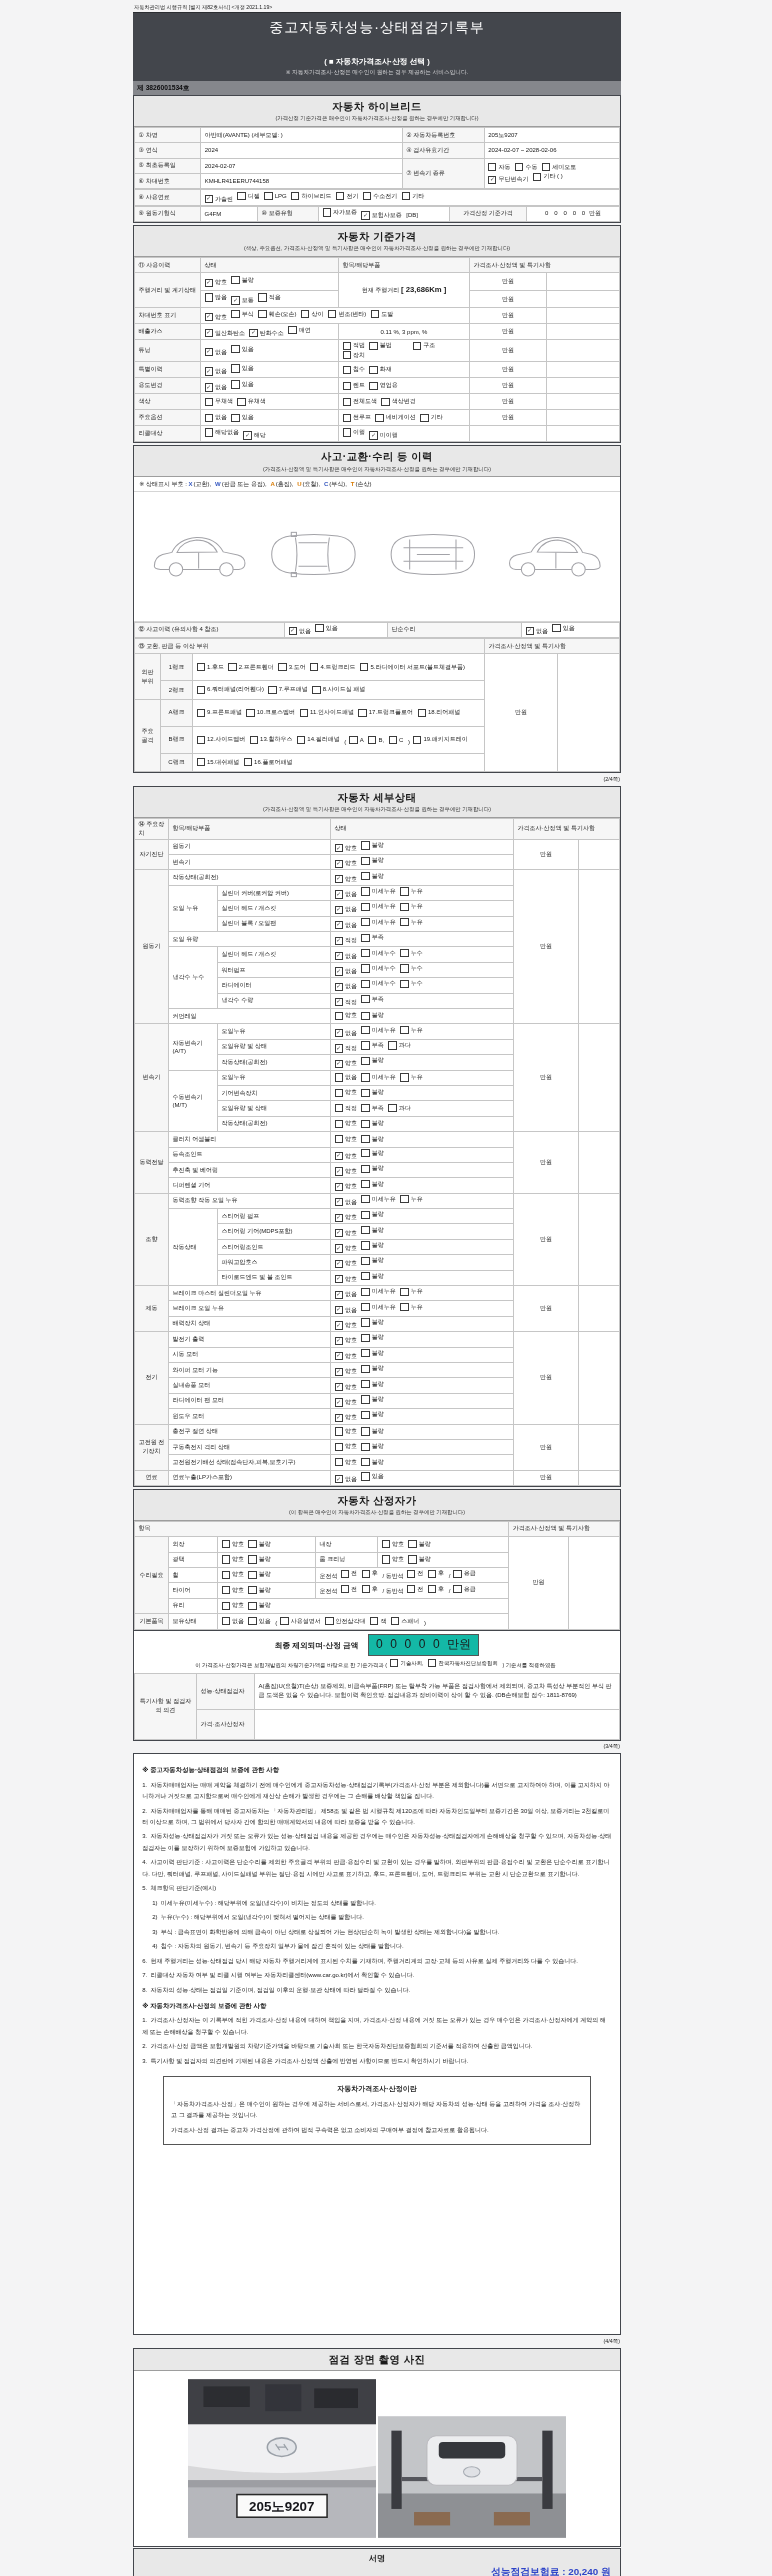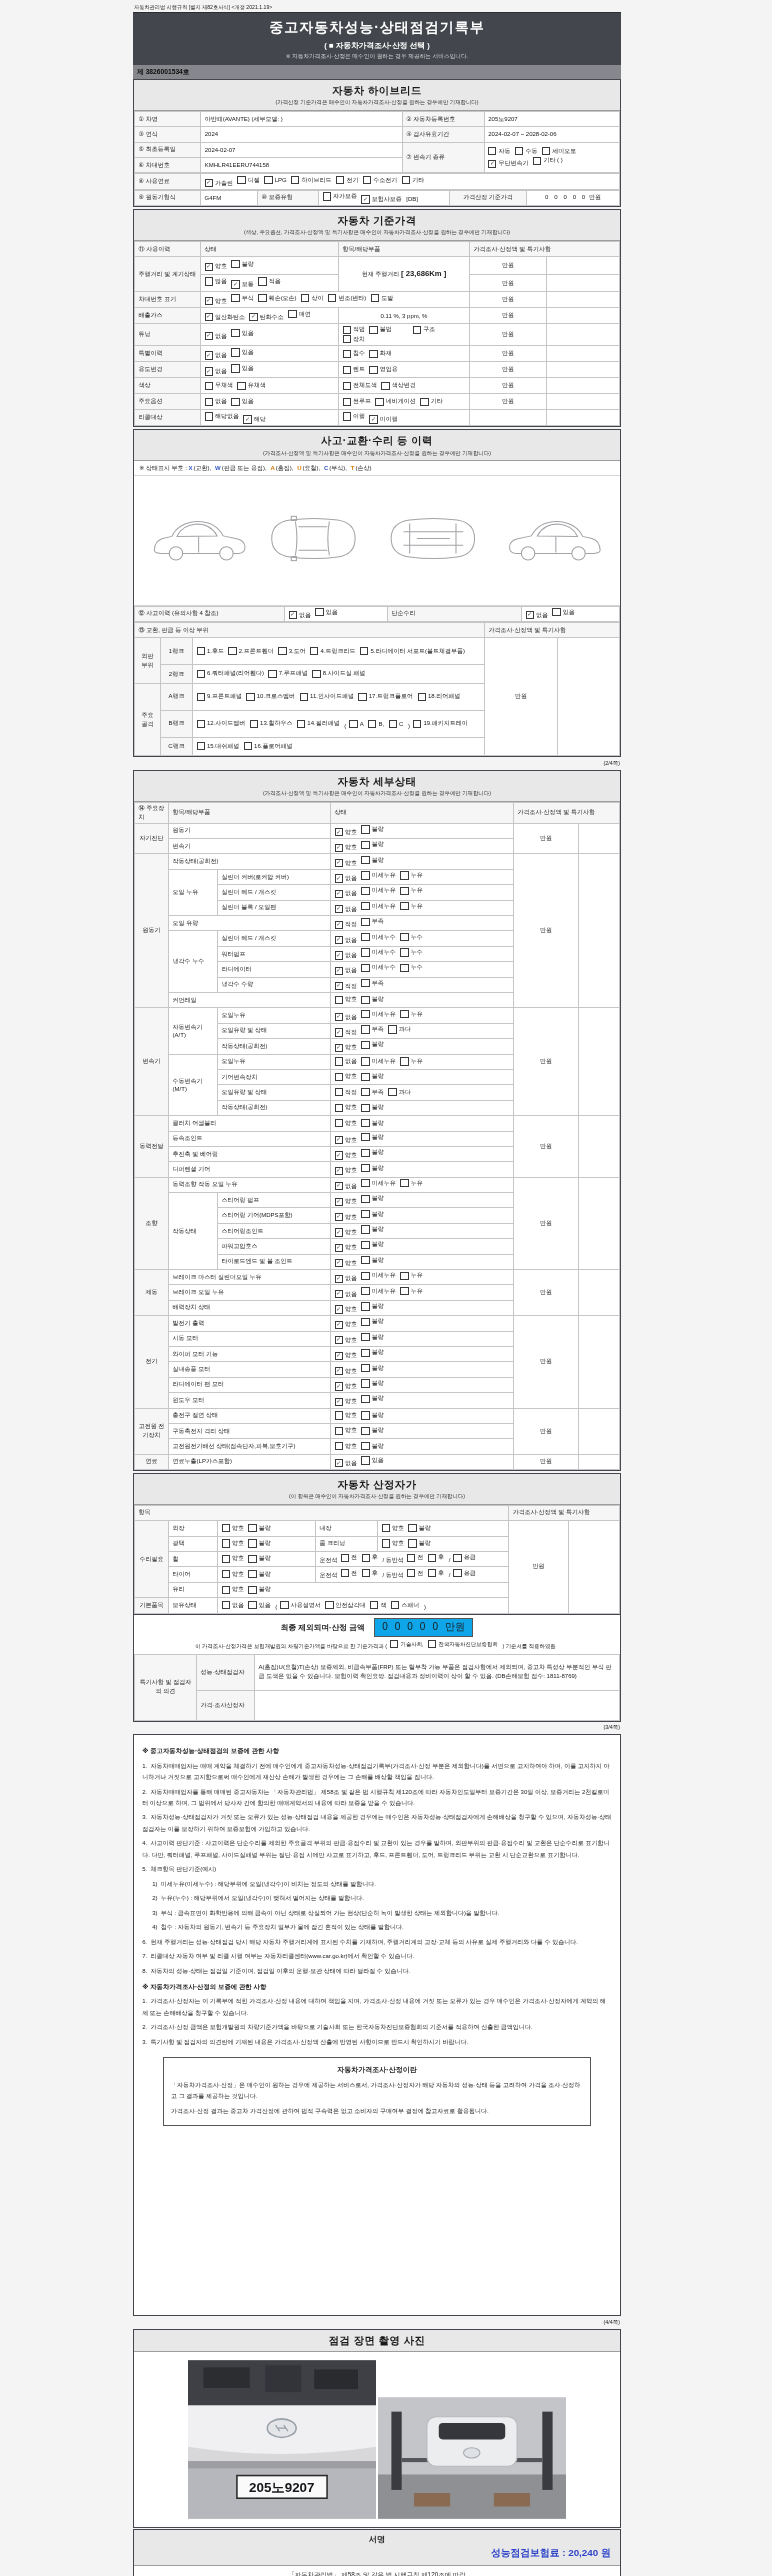--- a/index.html
+++ b/index.html
@@ -1,22 +1,22 @@
 <!DOCTYPE html>
 <html style="font-size:8.2px"><head>
 <meta charset="utf-8">
 <style>
   html,body{margin:0;padding:0;}
   body{width:773px;height:2576px;position:relative;background:#f4f4f5;
        font-family:"Liberation Sans","DejaVu Sans",sans-serif;color:#1a1a1a;overflow:hidden;}
   .doc{position:absolute;left:133px;top:0;width:488px;}
   .form-note{font-size:5.2px;color:#222;padding:3.6px 0 1.5px 1px;}
   .main-head{background:#43464c;color:#fff;text-align:center;padding:5.7px 0 4.6px;border-top:1.5px solid #2b2d31;}
-  .main-title{font-size:14px;font-weight:bold;letter-spacing:1px;}
-  .main-sub{font-size:7.7px;font-weight:bold;margin-top:4px;}
+  .main-title{font-size:14px;font-weight:normal;letter-spacing:1px;}
+  .main-sub{font-size:7.7px;font-weight:bold;margin-top:20px;}
   .main-note{font-size:5.7px;color:#d9d9db;margin-top:2.1px;}
   .docno{background:#85878c;color:#0d0d0f;font-weight:bold;font-size:6.7px;padding:2.1px 4.1px;}
   .sec{border:1.5px solid #43464c;background:#fff;margin-bottom:1.5px;}
   .sec-head{background:#e8e8e8;border-bottom:1px solid #9d9d9d;text-align:center;padding:4.1px 2.1px 3.6px;}
   .sec-title{font-size:10.3px;font-weight:bold;letter-spacing:0.5px;}
   .sec-sub{font-size:5.4px;color:#333;margin-top:1.5px;}
   .pagemark{text-align:right;font-size:5.4px;color:#222;padding:1px 1px 2.6px;}
   table.t{border-collapse:collapse;width:100%;table-layout:fixed;}
   table.t td{border:0.5px solid #c6c6c6;padding:1px 3.6px;font-size:6px;vertical-align:middle;
              overflow:hidden;height:12.4px;}
@@ -29,22 +29,22 @@
       line-height:1;color:#111;flex:none;}
   .txt{margin-right:3.1px;white-space:nowrap;}
   .mileage-val{font-size:7.7px;font-weight:bold;}
   .gapck{display:inline-block;width:13.4px;}
   .legend-row{font-size:6px;padding:2.6px 5.2px;border-bottom:0.5px solid #d5d5d5;}
   .legend-row .sym{font-weight:bold;margin-right:1px;}
   .legend-row .slb{margin-right:2.1px;color:#222;}
   .diag-wrap{padding:3.1px 0;border-bottom:0.5px solid #d5d5d5;text-align:center;}
   .finalbar{border-top:1px solid #43464c;padding:3.1px 5.2px 3.6px;text-align:center;}
   .finalbar .fl{font-size:7.7px;font-weight:bold;margin-right:7.2px;}
-  .finalbar .fv{display:inline-block;border:0.8px solid #555;padding:1.5px 7.2px;font-size:10px;
-                letter-spacing:2.1px;background:#0ea5e9;}
+  .finalbar .fv{display:inline-block;border:0.8px solid #555;padding:1.5px 7.2px;font-size:12px;
+                letter-spacing:2.1px;background:#14b8a6;}
   .final-note{font-size:5.4px;text-align:center;padding:0 4.1px 3.6px;color:#222;}
   .notice-body{padding:6.2px 8.2px 5.2px;font-size:6px;line-height:1.9;min-height:569px;}
   .nhead{font-weight:bold;font-size:6.4px;margin:4.1px 0 3.1px;}
   .nl{white-space:pre-wrap;margin:0 0 3.1px;}
   .notice-box{border:0.8px solid #555;margin:9.3px 20.6px 4.1px;padding:4.6px 7.2px;}
   .notice-box-title{text-align:center;font-weight:bold;font-size:7px;margin-bottom:3.6px;}
   .photos-body{padding:5.2px 0 6.2px;text-align:center;}
   .photo{display:inline-block;margin:2.1px 0;line-height:0;}
   .signbar{background:#e8e8e8;border-bottom:1px solid #9d9d9d;padding:4.1px 9.3px 4.6px;}
   .sign-title{text-align:center;font-size:8.2px;font-weight:bold;}

